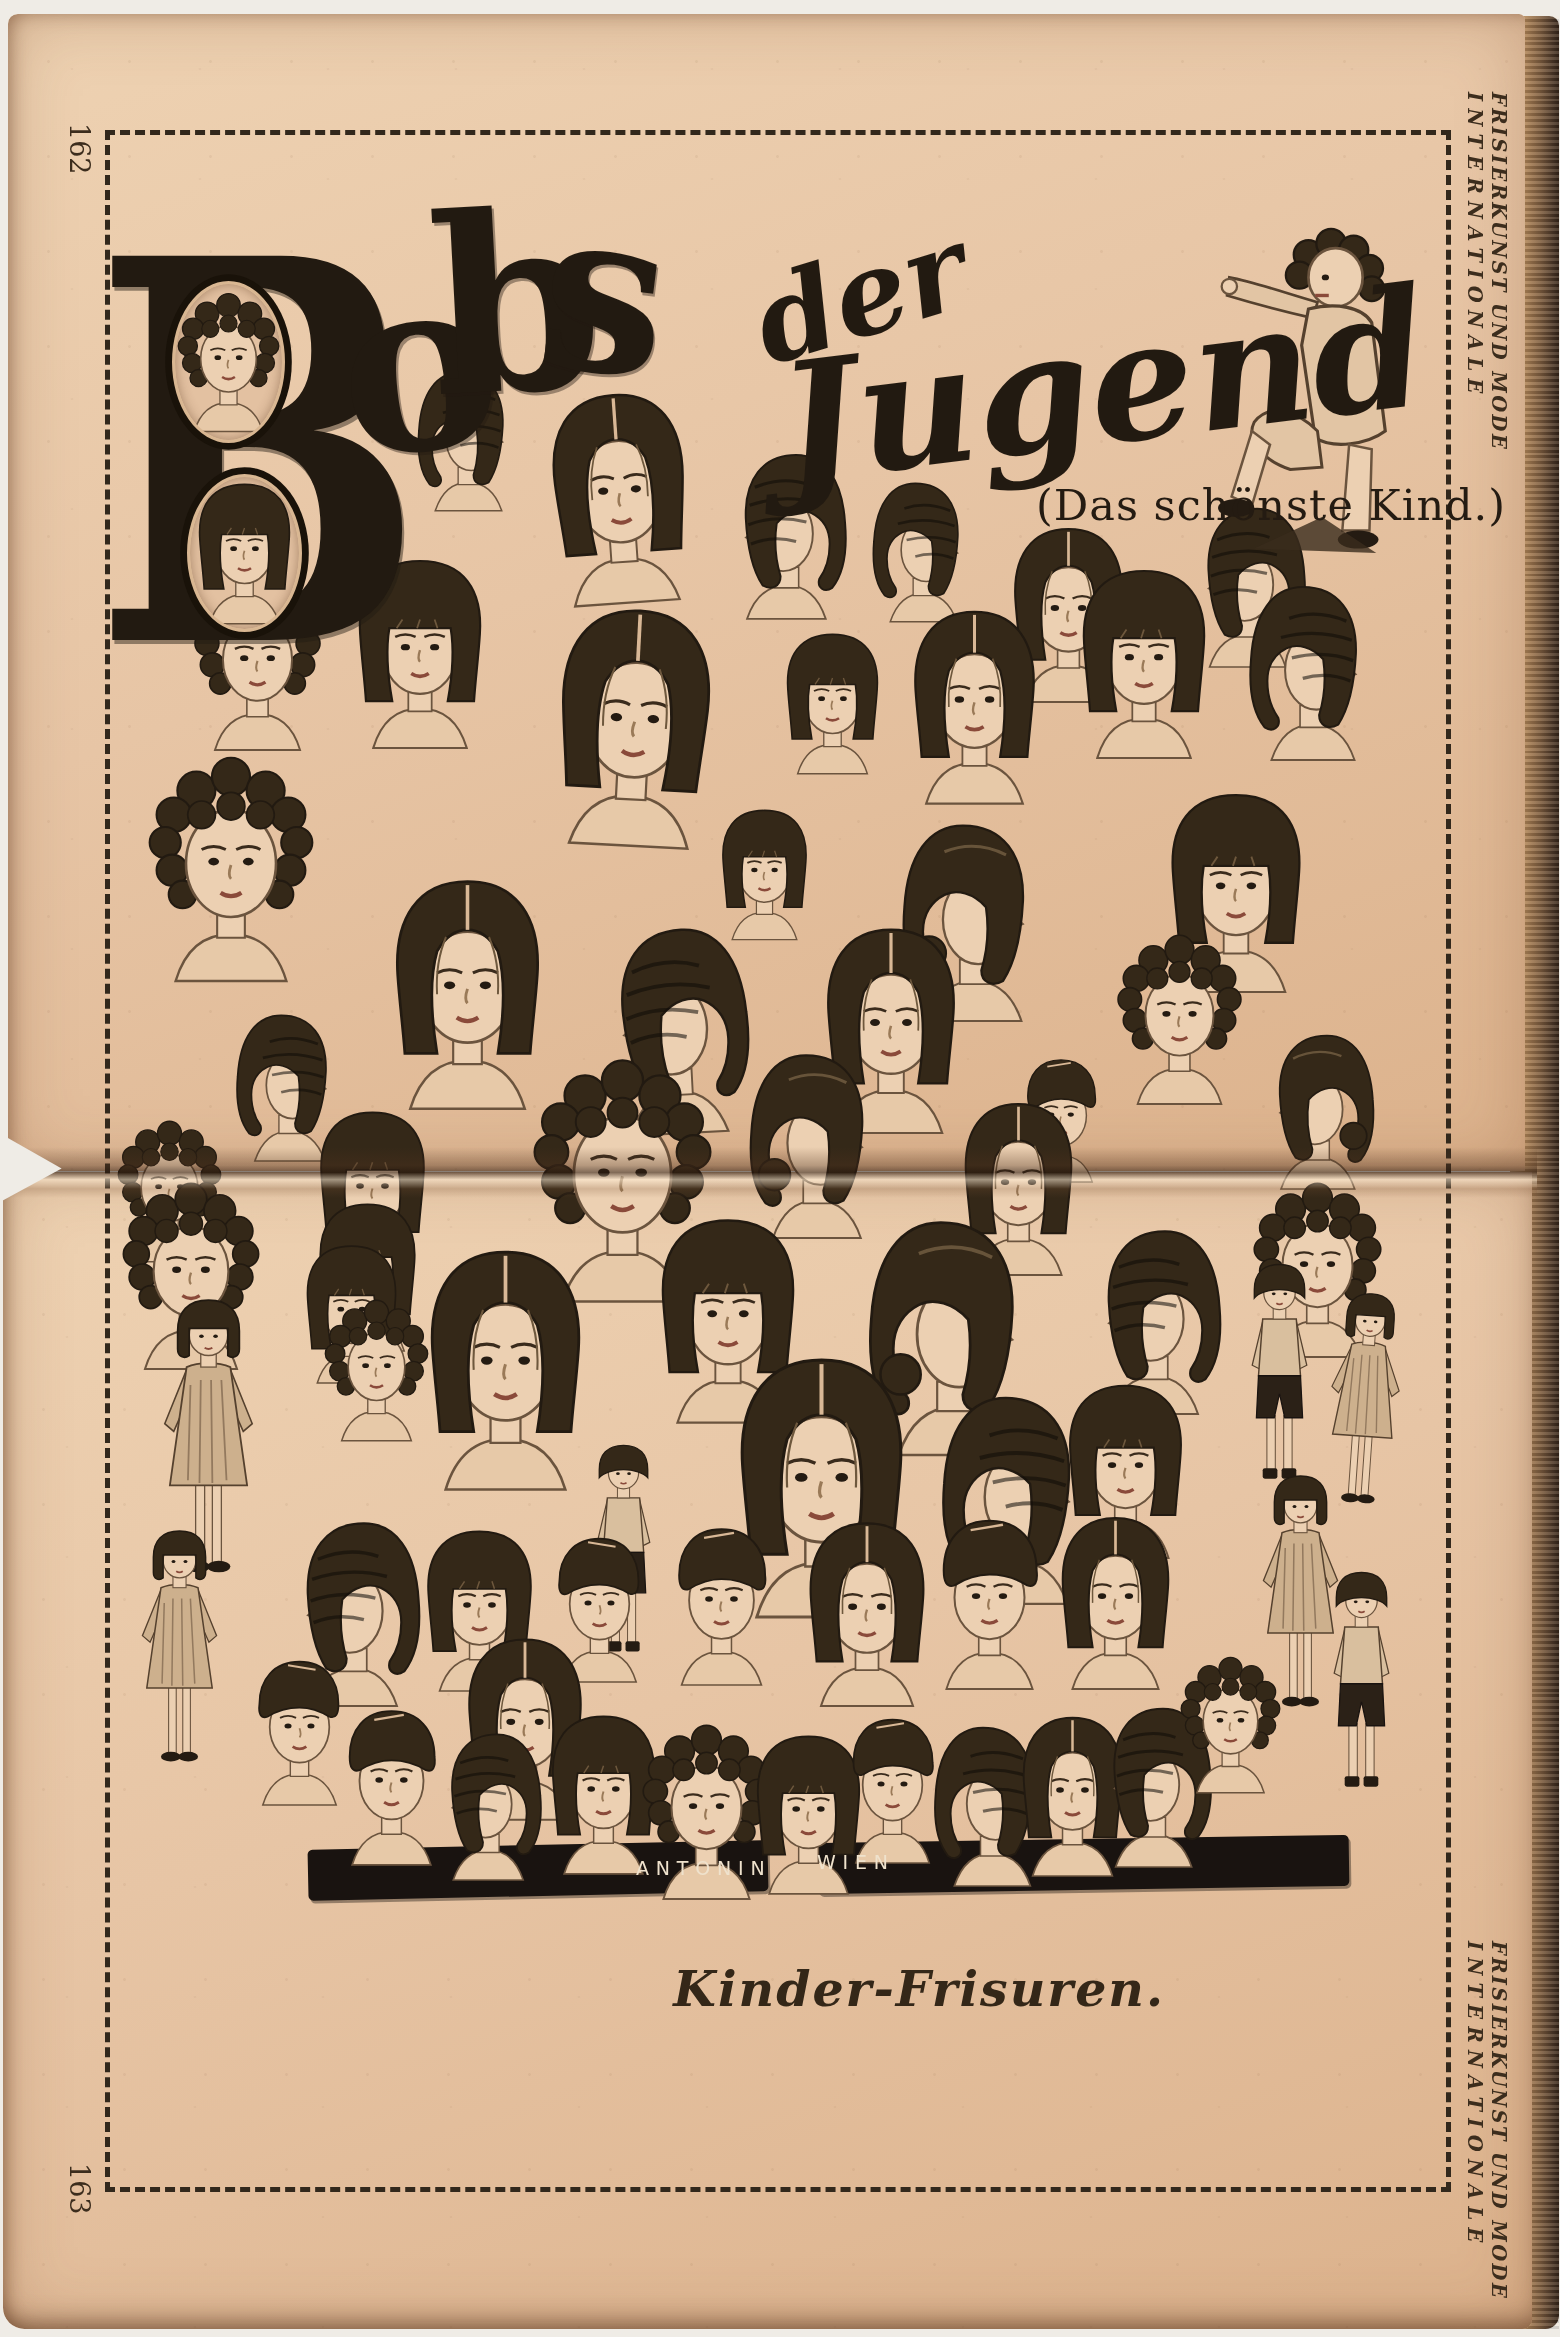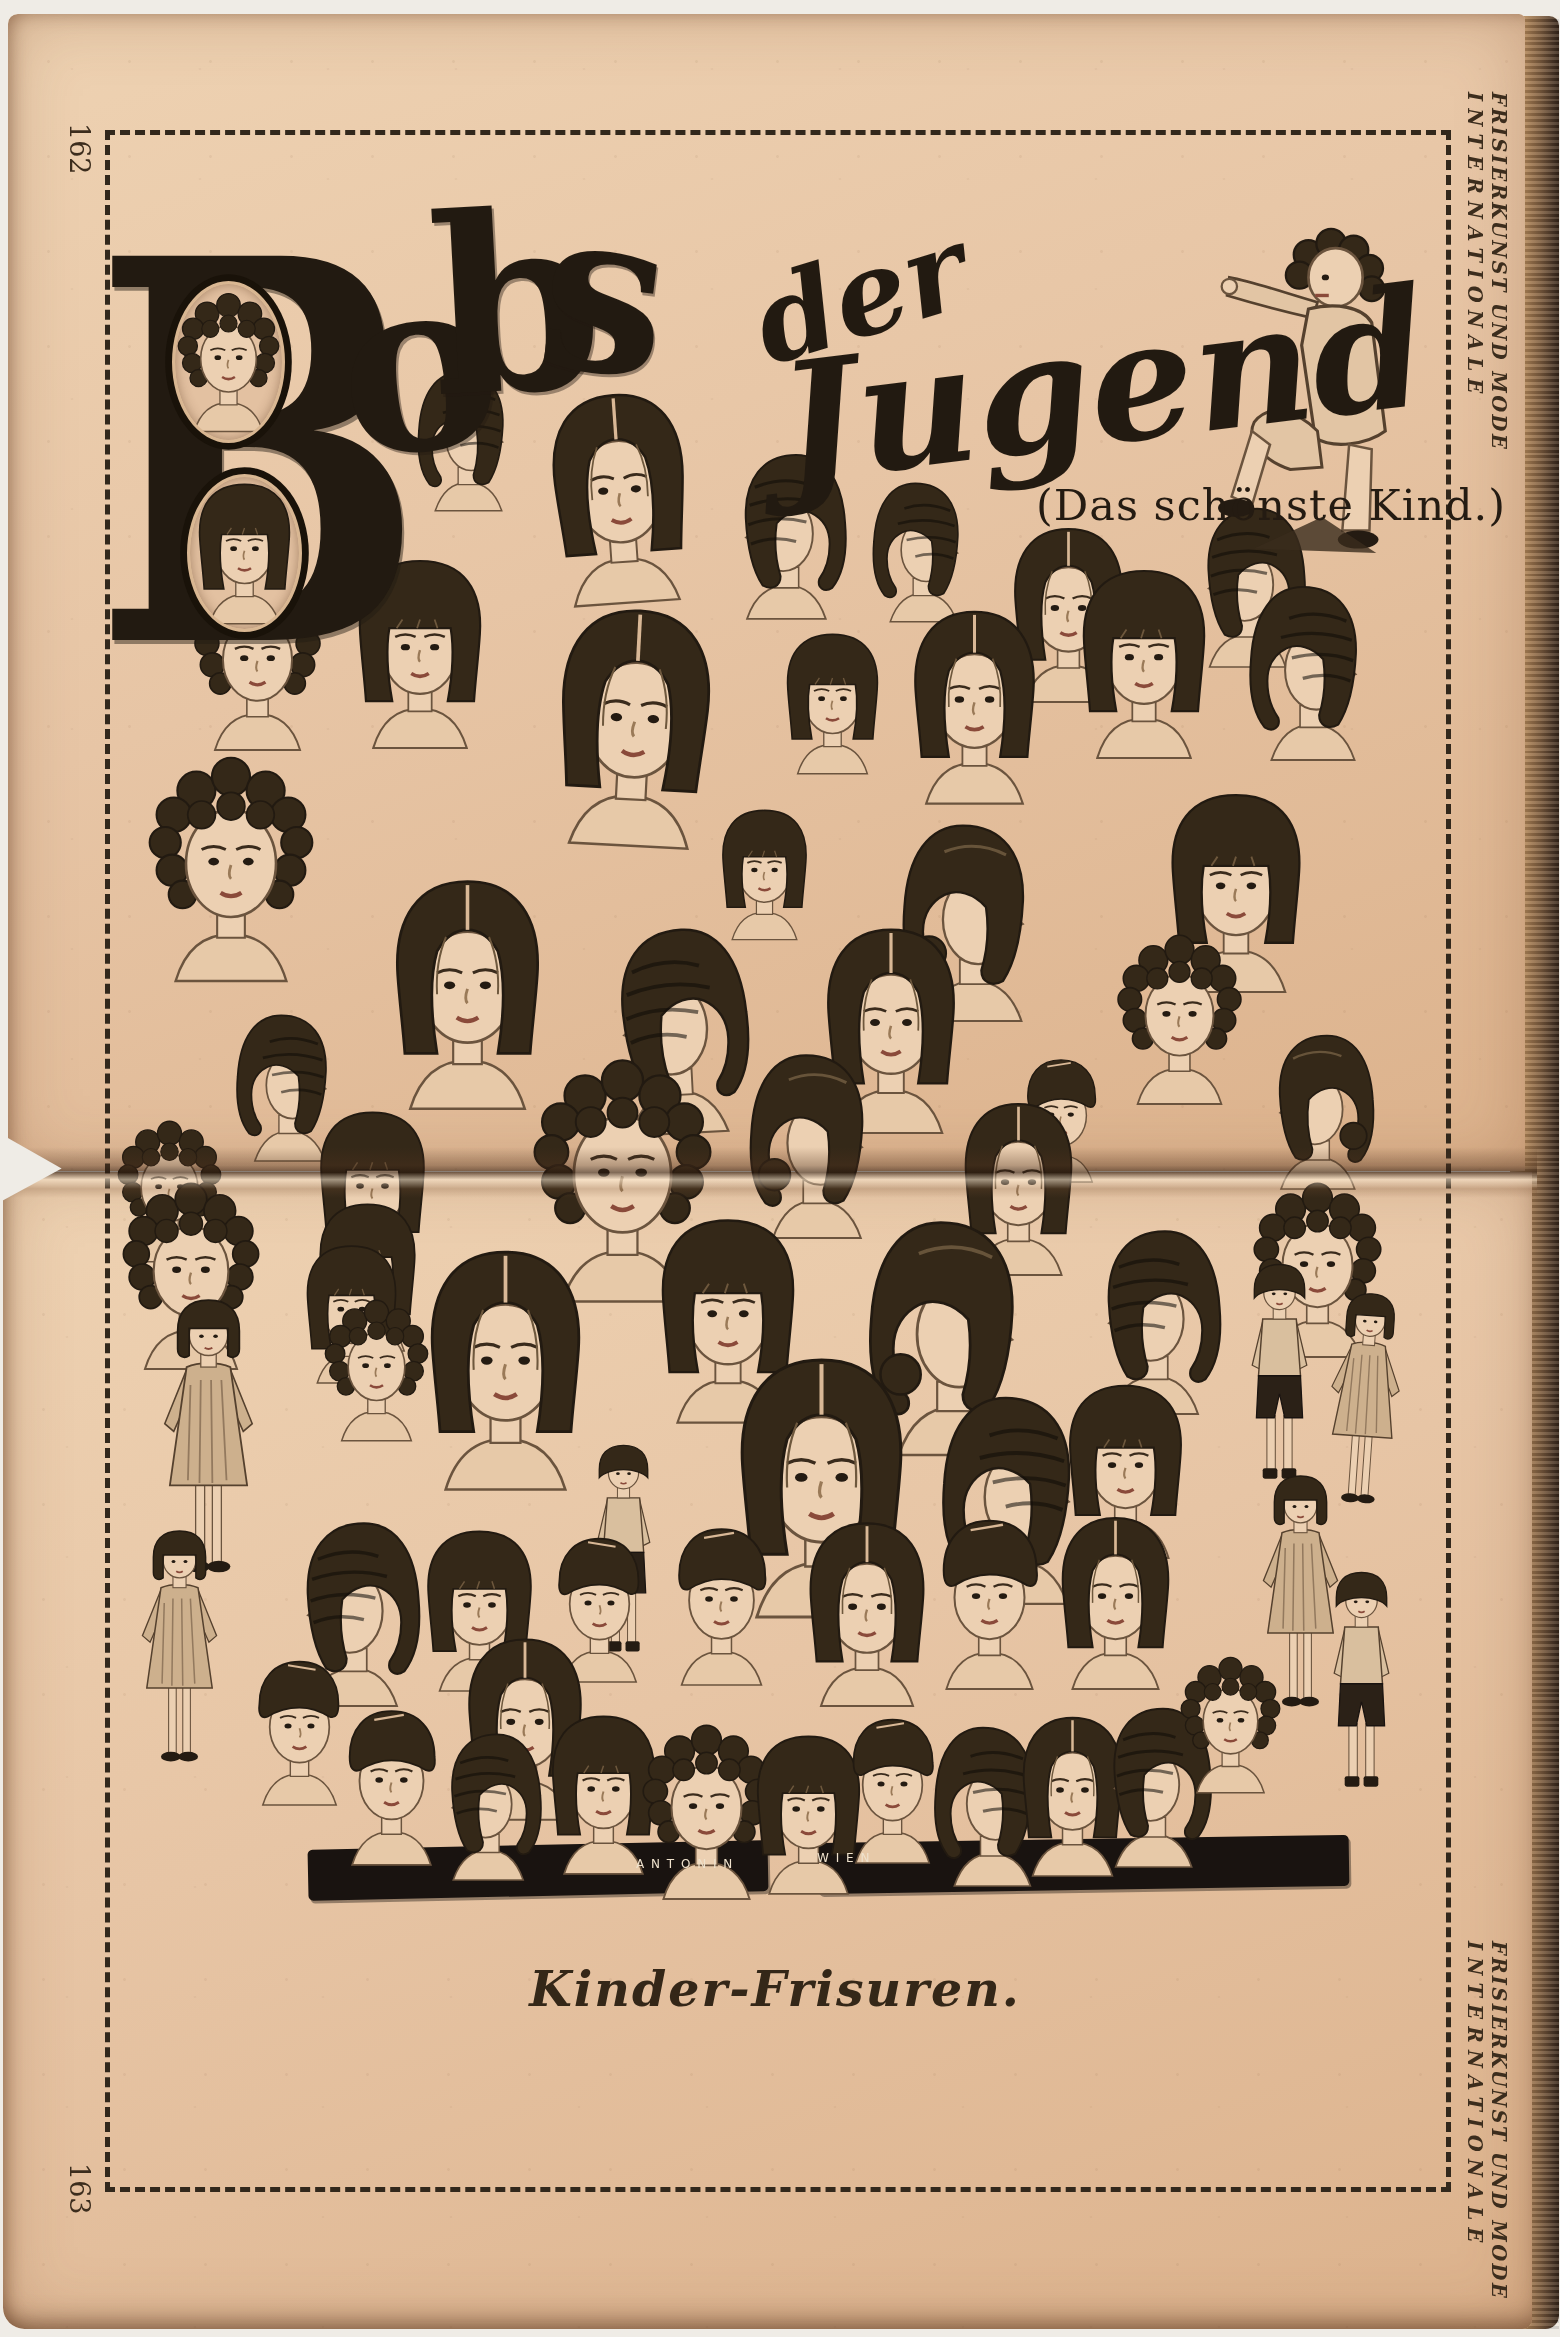--- a/index.html
+++ b/index.html
@@ -45,29 +45,29 @@
     box-shadow:0 0 0 6.8px #191209,inset 0 0 11.7px rgba(90,55,30,.45);z-index:4;}
   .cameo svg{width:100%;height:100%;}
   .bigletter{line-height:1;font-weight:bold;z-index:3;text-shadow:2px 2.9px 0 rgba(34,26,17,.4);}
   #word-der{left:753px;top:228px;font-size:115px;font-style:italic;font-weight:bold;
     transform:rotate(-17deg);z-index:3;}
   #word-jugend{left:778px;top:289px;font-size:164px;font-style:italic;font-weight:bold;
     transform:rotate(-7deg);z-index:3;}
   #subtitle{left:1036px;top:480px;font-size:43px;letter-spacing:1px;z-index:4;color:#241b12;}
 
   
-  #caption-heading{left:385px;top:1960px;width:780px;text-align:center;font-style:italic;
+  #caption-heading{left:385px;top:1960px;width:780px;text-align:right;font-style:italic;
     font-weight:bold;font-size:49px;letter-spacing:2px;color:#3326166;color:#342718;z-index:3;}
   #caption-sub{left:288px;top:2046px;width:975px;text-align:center;font-style:italic;
     font-size:21.5px;letter-spacing:0.5px;color:#46341f;z-index:3;}
   .band{background:#191310;height:51px;border-radius:4.9px;z-index:1;
     box-shadow:2px 2.9px 0 rgba(25,19,16,.4);}
   #band-1{left:308px;top:1845px;width:460px;transform:rotate(-1.2deg);}
   #band-2{left:817px;top:1839px;width:532px;transform:rotate(-.9deg);}
-  .band-sign{font-family:"DejaVu Sans","Liberation Sans",sans-serif;font-size:12px;
+  .band-sign{font-family:"DejaVu Sans","Liberation Sans",sans-serif;font-size:19px;
     letter-spacing:6.8px;color:#efe2cd;z-index:2;}
   #sign-antonin{left:636px;top:1857px;}
   #sign-wien{left:817px;top:1851px;}
 
   
   .fig{position:absolute;z-index:2;}
   .fig svg{display:block;width:100%;height:100%;overflow:visible;}
   #symbol-defs{position:absolute;width:0;height:0;overflow:hidden;}
 </style>
 </head>

